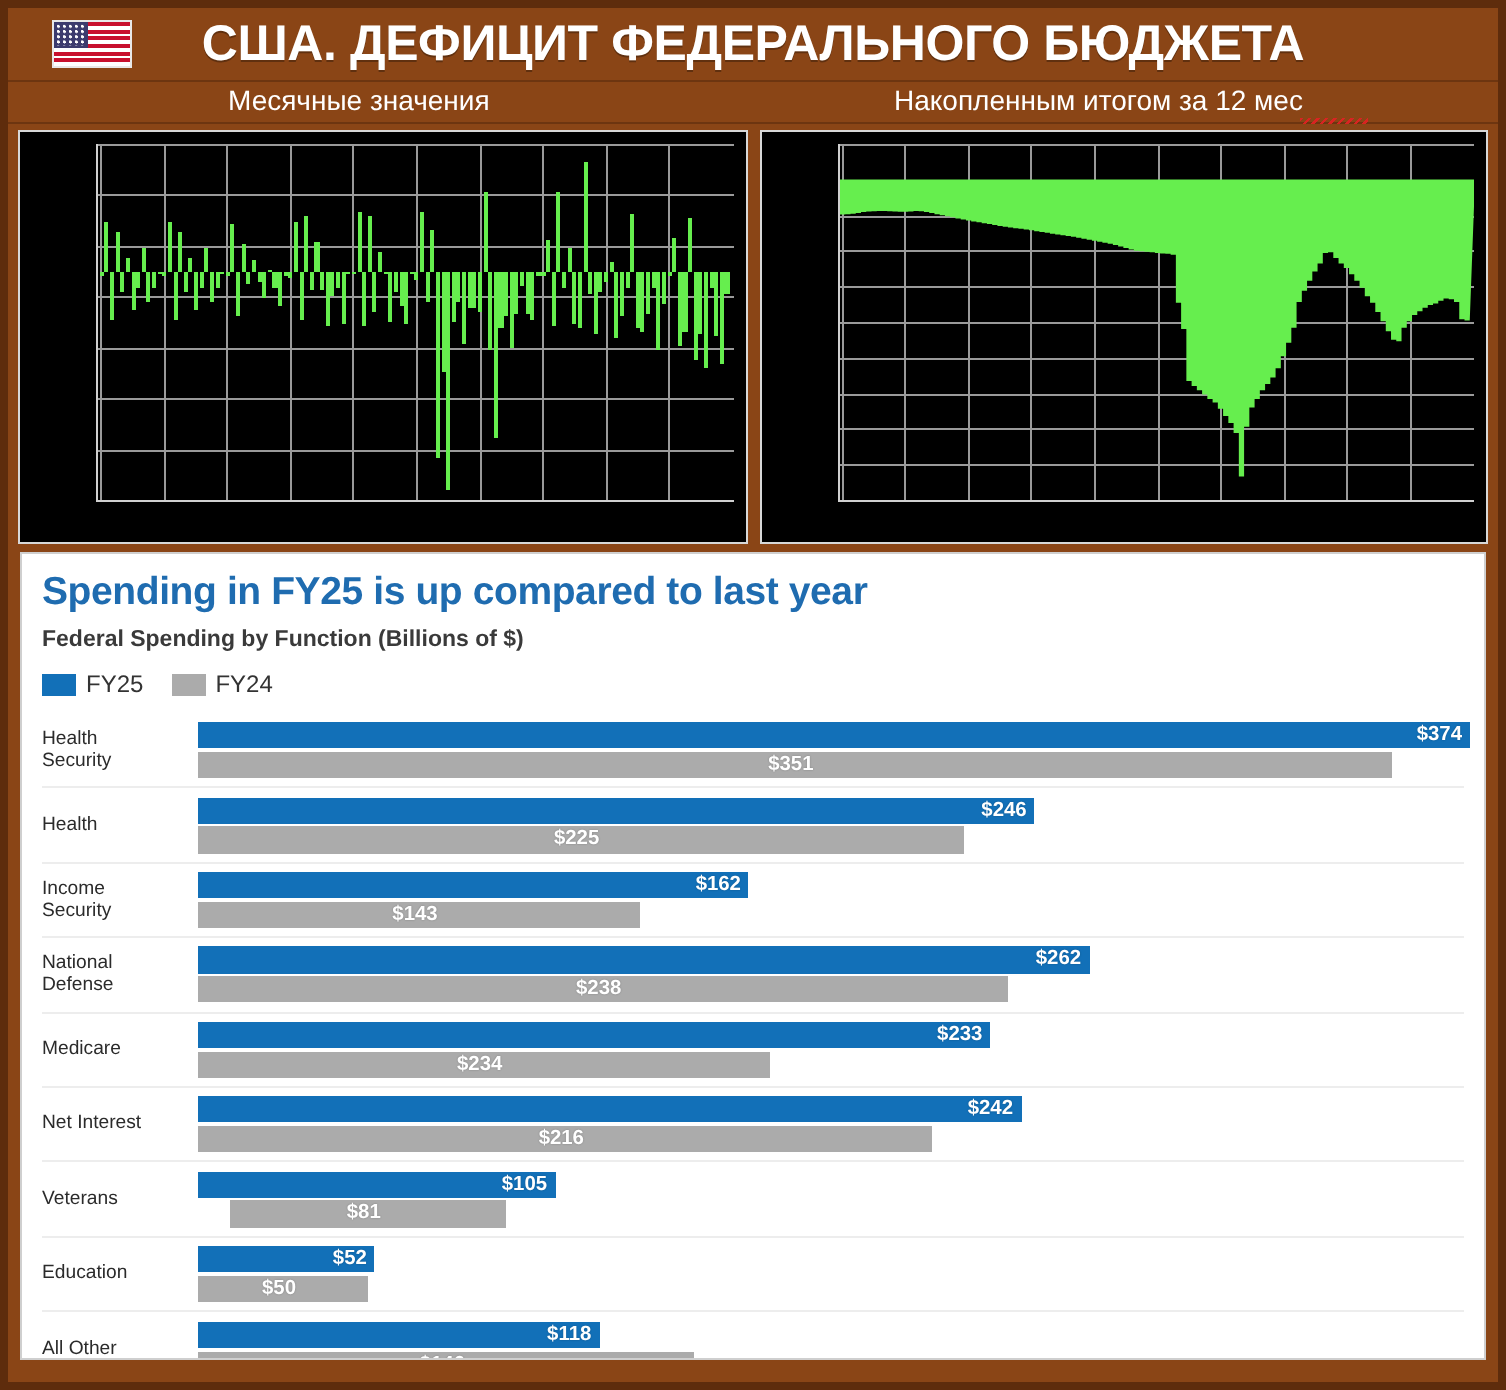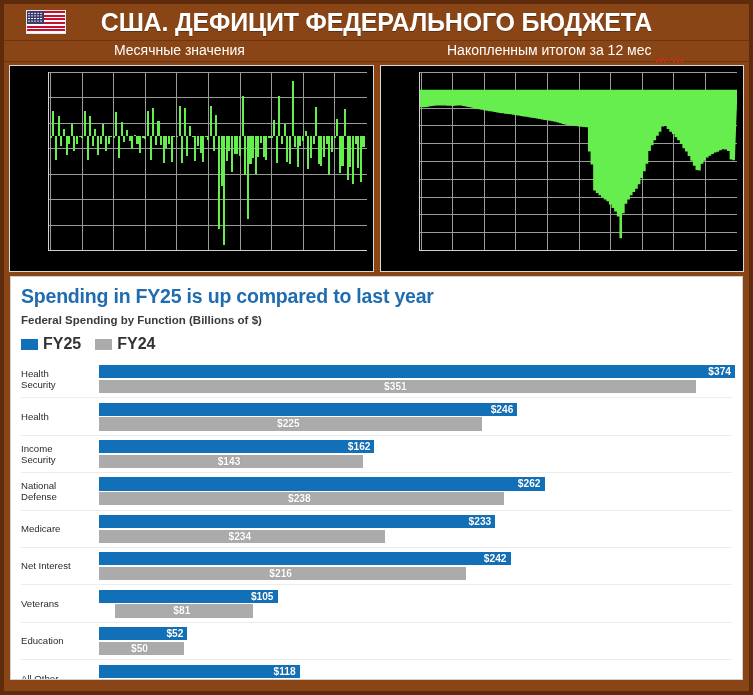--- a/index.html
+++ b/index.html
@@ -159,21 +159,21 @@
   }
   .panel-sub {
     font-size: 11.5px;
     font-weight: bold;
     color: #3a3a3a;
     margin-bottom: 9px;
   }
   .legend { display: flex; align-items: center; gap: 14px; margin-bottom: 8px; }
   .legend-item { display: flex; align-items: center; gap: 5px; }
   .swatch { width: 17px; height: 11px; display: inline-block; }
-  .legend-label { font-size: 16px; font-weight: bold; color: #333; }
+  .legend-label { font-size: 12px; font-weight: normal; color: #333; }
 
   .rows { position: relative; }
   .row {
     position: relative;
     height: 37.4px;
     border-bottom: 1px solid #ededed;
     display: flex;
     align-items: center;
   }
   .row:last-child { border-bottom: none; }
@@ -492,21 +492,21 @@
         </div>
         <div class="row">
           <div class="rowlabel">
             <div>Income</div>
             <div>Security</div>
           </div>
           <div class="bars">
             <div class="bar fy25" style="left: 0px; width: 275.487px;">
               <span class="barval">$162</span>
             </div>
-            <div class="bar fy24" style="left: 0px; width: 264px;">
+            <div class="bar fy24" style="left: 0px; width: 221px;">
               <span class="barval">$143</span>
             </div>
           </div>
         </div>
         <div class="row">
           <div class="rowlabel">
             <div>National</div>
             <div>Defense</div>
           </div>
           <div class="bars">

